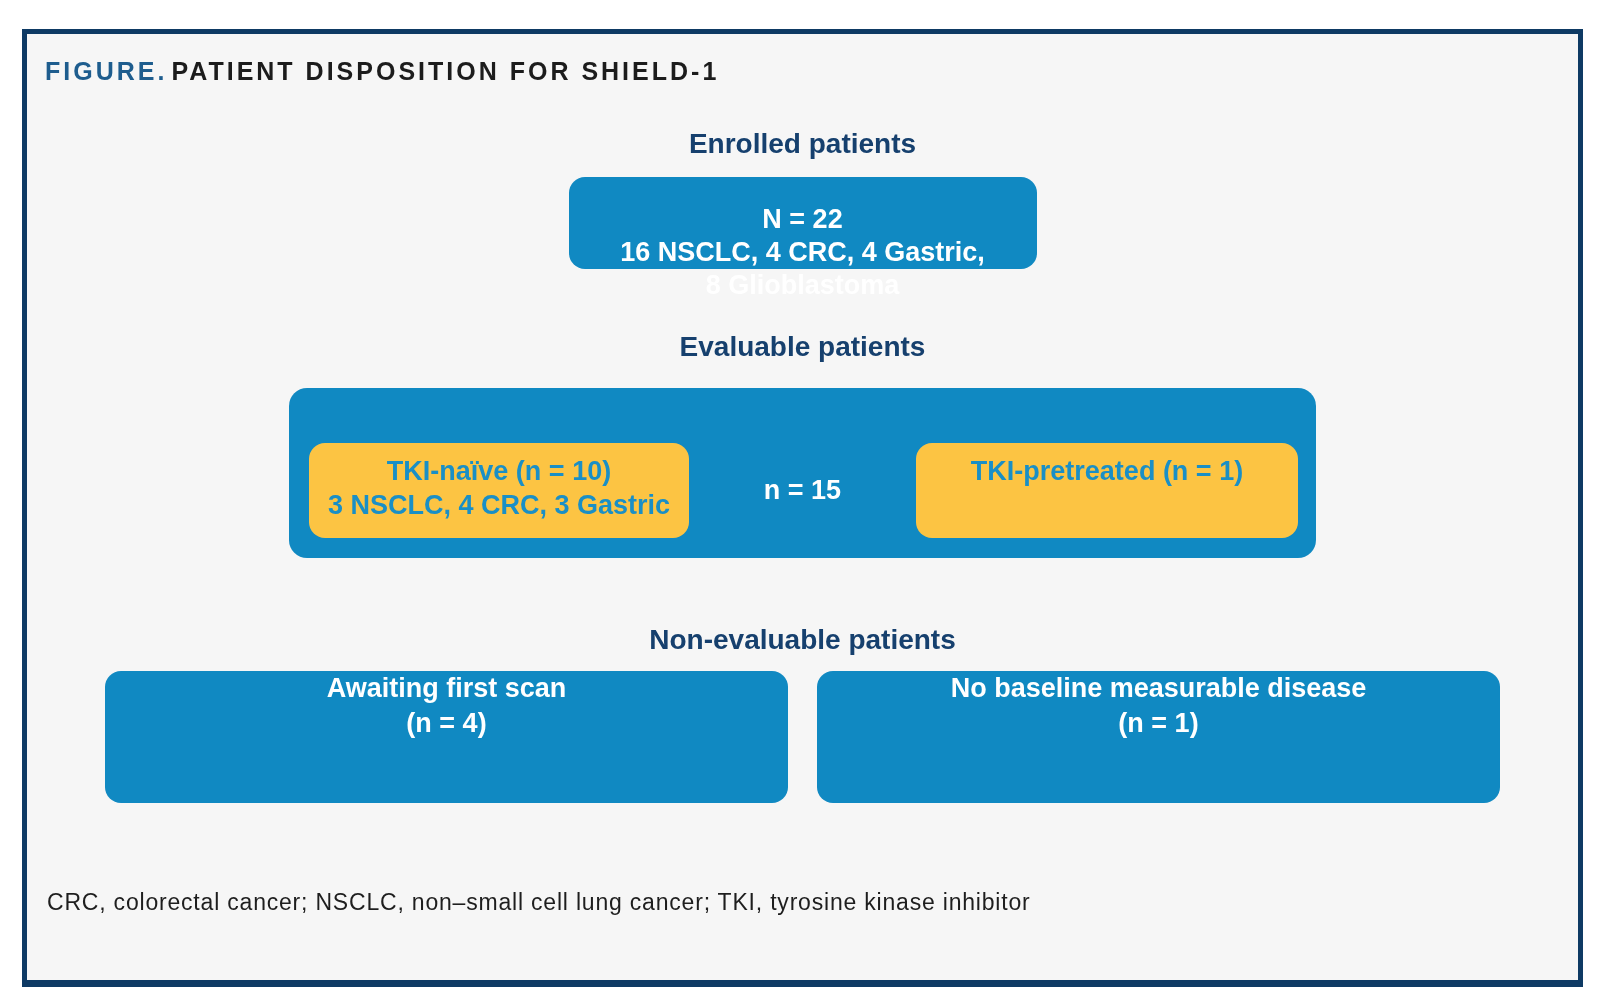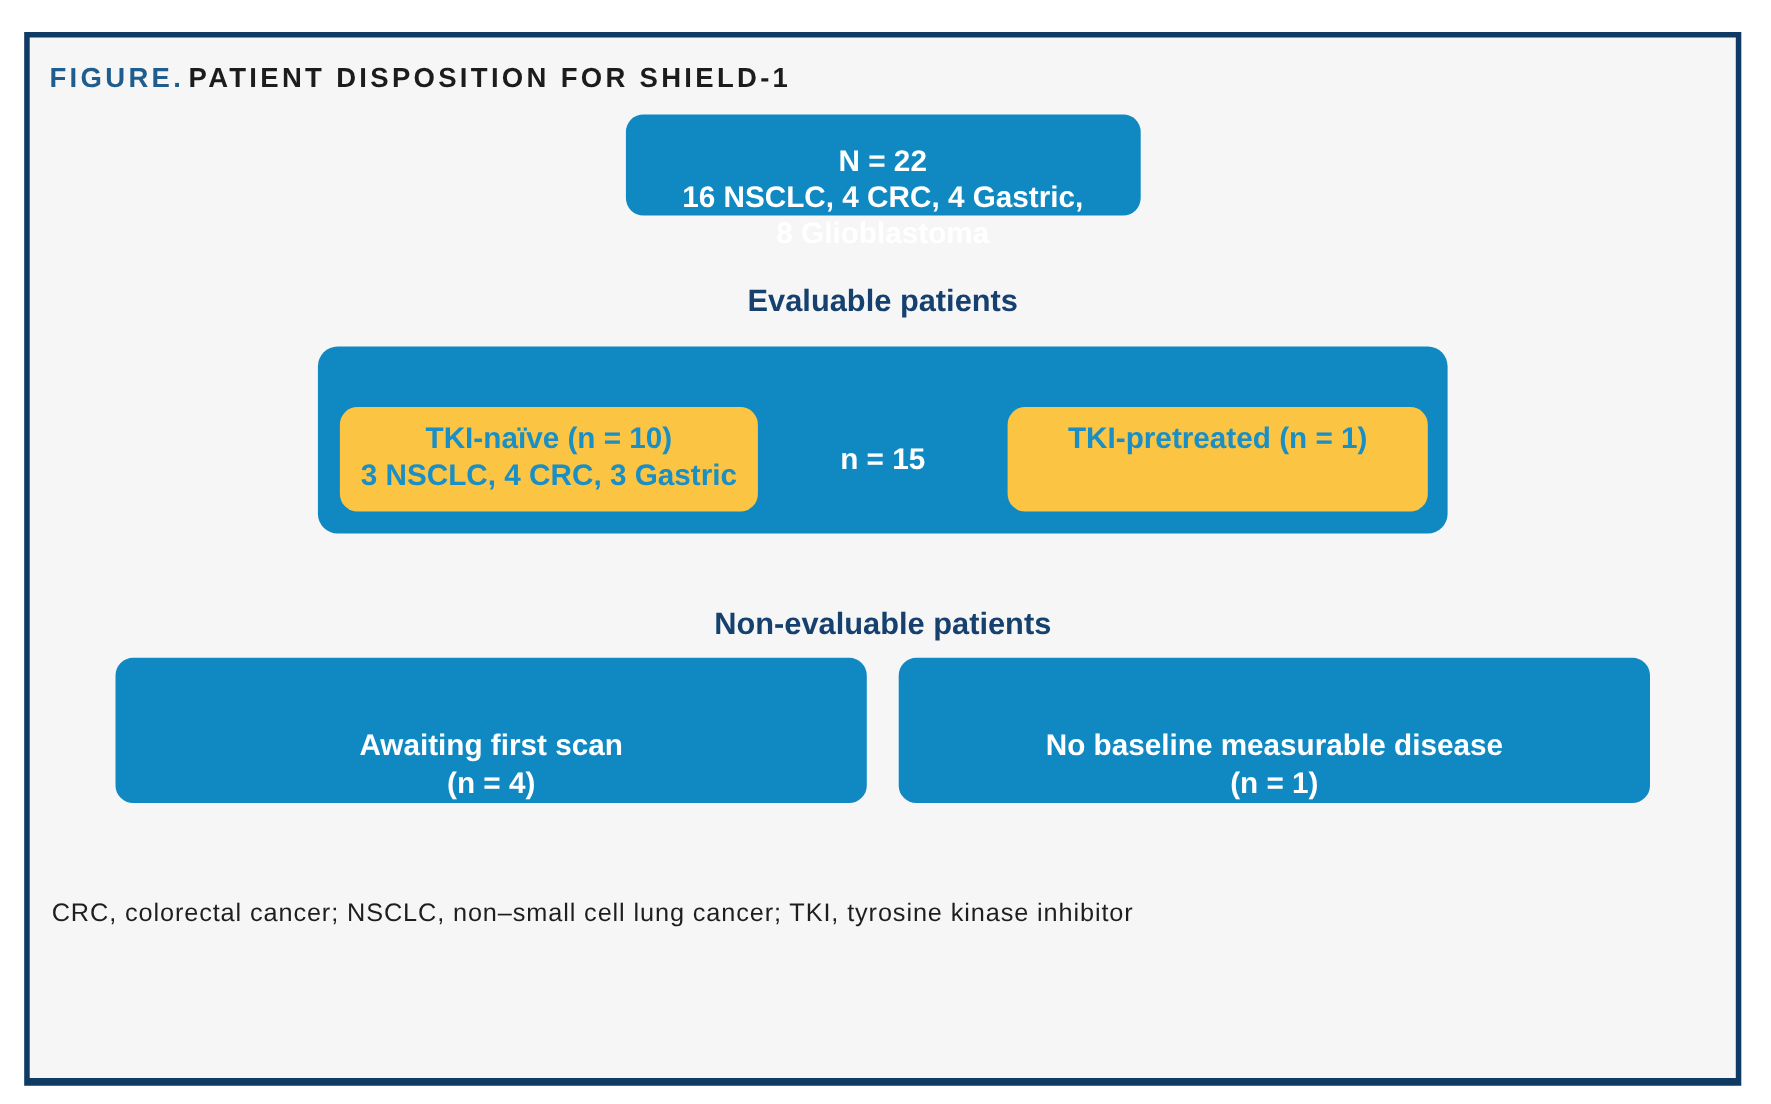--- a/index.html
+++ b/index.html
@@ -108,40 +108,41 @@
     width: 1395px;
     margin: 16px auto 0 auto;
     display: flex;
     gap: 29px;
   }
   .bottom-box {
     flex: 1;
     height: 132px;
     display: flex;
     flex-direction: column;
-    justify-content: flex-end;
+    justify-content: flex-start;
     line-height: 35px;
   }
   .footnote {
     margin: 86px 0 0 20px;
     font-size: 23px;
     letter-spacing: 0.8px;
     color: #1e1e1e;
     white-space: nowrap;
   }
 </style>
 </head>
 <body>
 
 <div class="panel">
 
   <div class="figure-title">
     <span class="title-prefix">FIGURE.</span><span>PATIENT DISPOSITION FOR SHIELD-1</span>
   </div>
 
+  <div class="section-heading heading-enrolled">Enrolled patients</div>
 
   <div class="box-blue enrolled-box">
     <div>N = 22</div>
     <div>16 NSCLC, 4 CRC, 4 Gastric,</div>
     <div>8 Glioblastoma</div>
   </div>
 
   <div class="section-heading heading-evaluable">Evaluable patients</div>
 
   <div class="box-blue big-box">

